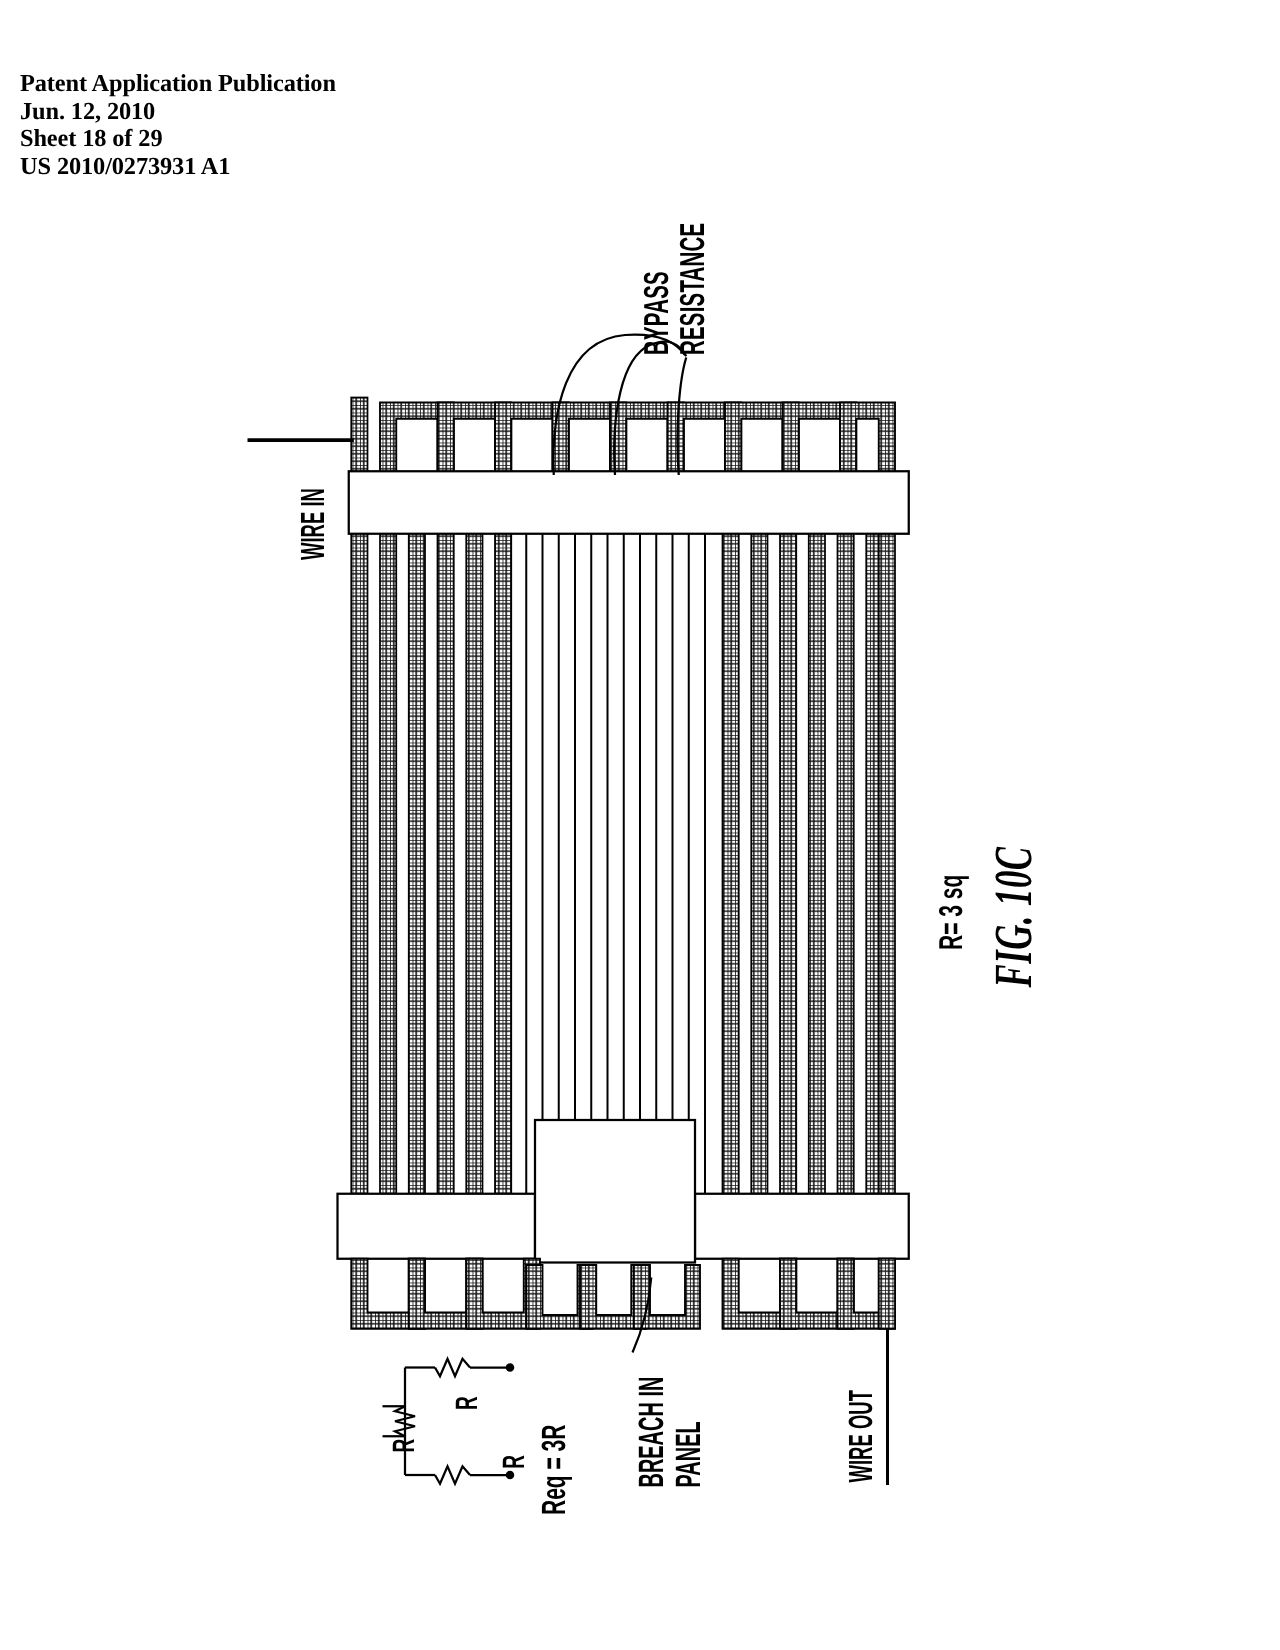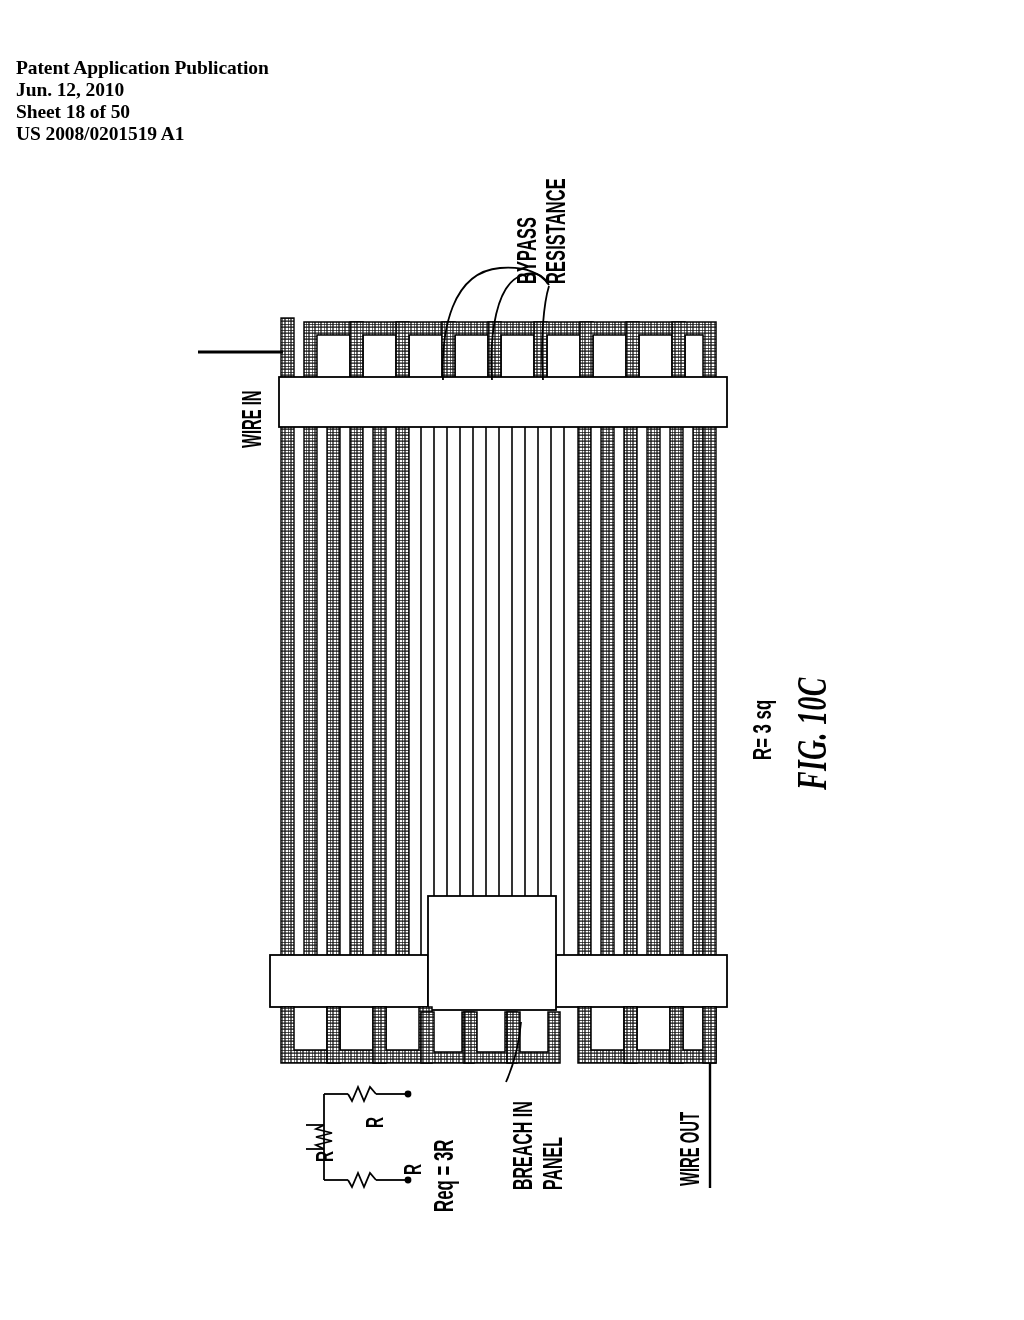--- a/index.html
+++ b/index.html
@@ -123,23 +123,23 @@
 </head>
 <body>
 
 <div id="page">
 
   <div id="page-header">
     <span class="hdr-seg">Patent Application Publication</span>
     <span class="gap-lg"></span>
     <span class="hdr-seg">Jun. 12, 2010</span>
     <span class="gap-sm"></span>
-    <span class="hdr-seg">Sheet 18 of 50</span>
+    <span class="hdr-seg">Sheet 18 of 29</span>
     <span class="gap-lg"></span>
-    <span class="hdr-seg">US 2008/0201519 A1</span>
+    <span class="hdr-seg">US 2010/0273931 A1</span>
   </div>
 
   <div id="figure-canvas">
     <svg width="1024" height="1320" viewBox="0 0 1024 1320" xmlns="http://www.w3.org/2000/svg">
       <defs>
 
         <pattern id="mesh" width="6" height="6" patternUnits="userSpaceOnUse">
           <rect width="6" height="6" fill="#ffffff"></rect>
           <path d="M0 0 H6 M0 3 H6 M0 0 V6 M3 0 V6" stroke="#111111" stroke-width="1.25" fill="none"></path>
         </pattern>

